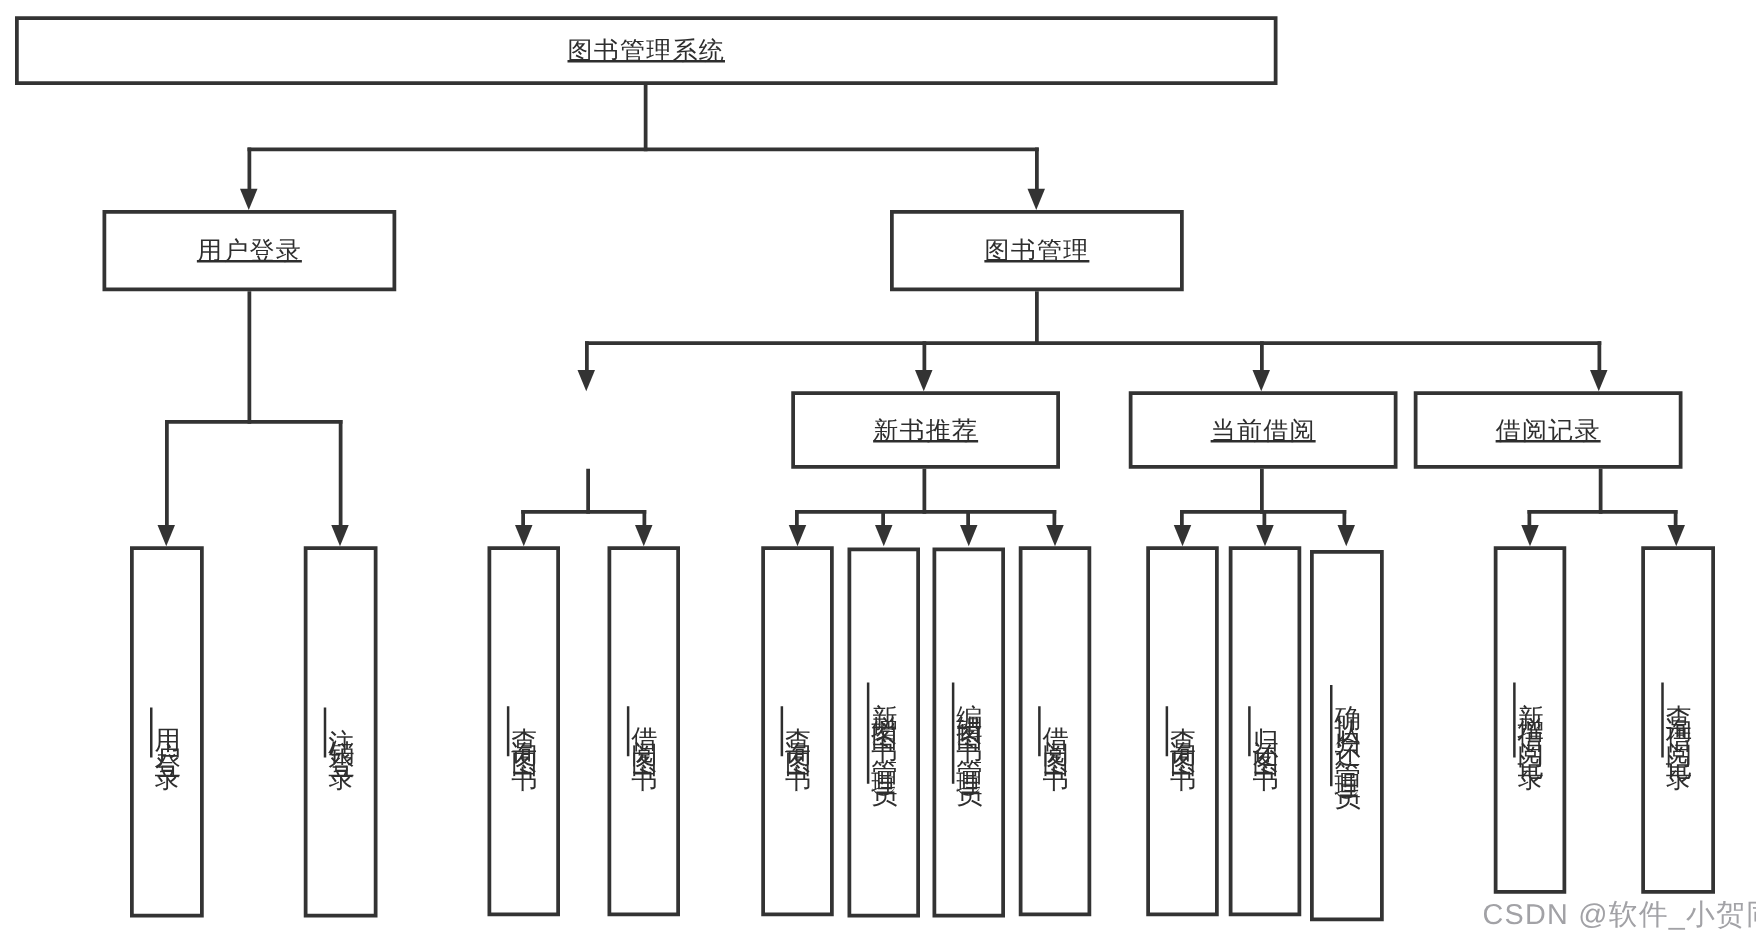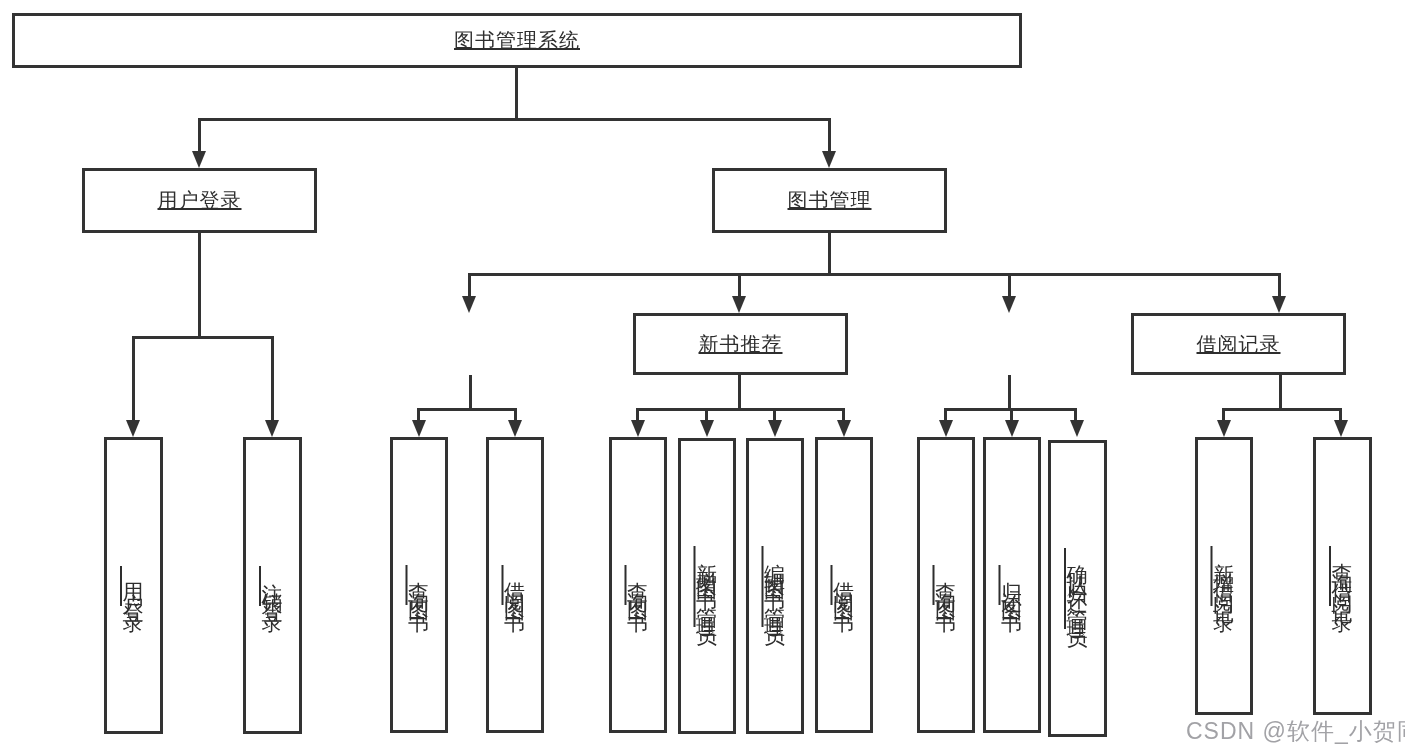--- a/index.html
+++ b/index.html
@@ -79,20 +79,21 @@
   <div class="line" style="left:468px; top:273px; width:3px; height:25px;"></div>
   <div class="line" style="left:738px; top:273px; width:3px; height:25px;"></div>
   <div class="line" style="left:1008px; top:273px; width:3px; height:25px;"></div>
   <div class="line" style="left:1278px; top:273px; width:3px; height:25px;"></div>
   <div class="arrow" style="left:462px; top:296px;"></div>
   <div class="arrow" style="left:732px; top:296px;"></div>
   <div class="arrow" style="left:1002px; top:296px;"></div>
   <div class="arrow" style="left:1272px; top:296px;"></div>
 
   <div class="box hbox" style="left:633px; top:313px; width:215px; height:62px;">新书推荐</div>
+  <div class="box hbox" style="left:903px; top:313px; width:215px; height:62px;">当前借阅</div>
   <div class="box hbox" style="left:1131px; top:313px; width:215px; height:62px;">借阅记录</div>
 
   <div class="line" style="left:469px; top:375px; width:3px; height:36px;"></div>
   <div class="line" style="left:417px; top:408px; width:100px; height:3px;"></div>
   <div class="line" style="left:417px; top:408px; width:3px; height:14px;"></div>
   <div class="line" style="left:514px; top:408px; width:3px; height:14px;"></div>
   <div class="arrow" style="left:412px; top:420px;"></div>
   <div class="arrow" style="left:508px; top:420px;"></div>
 
   <div class="line" style="left:738px; top:375px; width:3px; height:36px;"></div>

